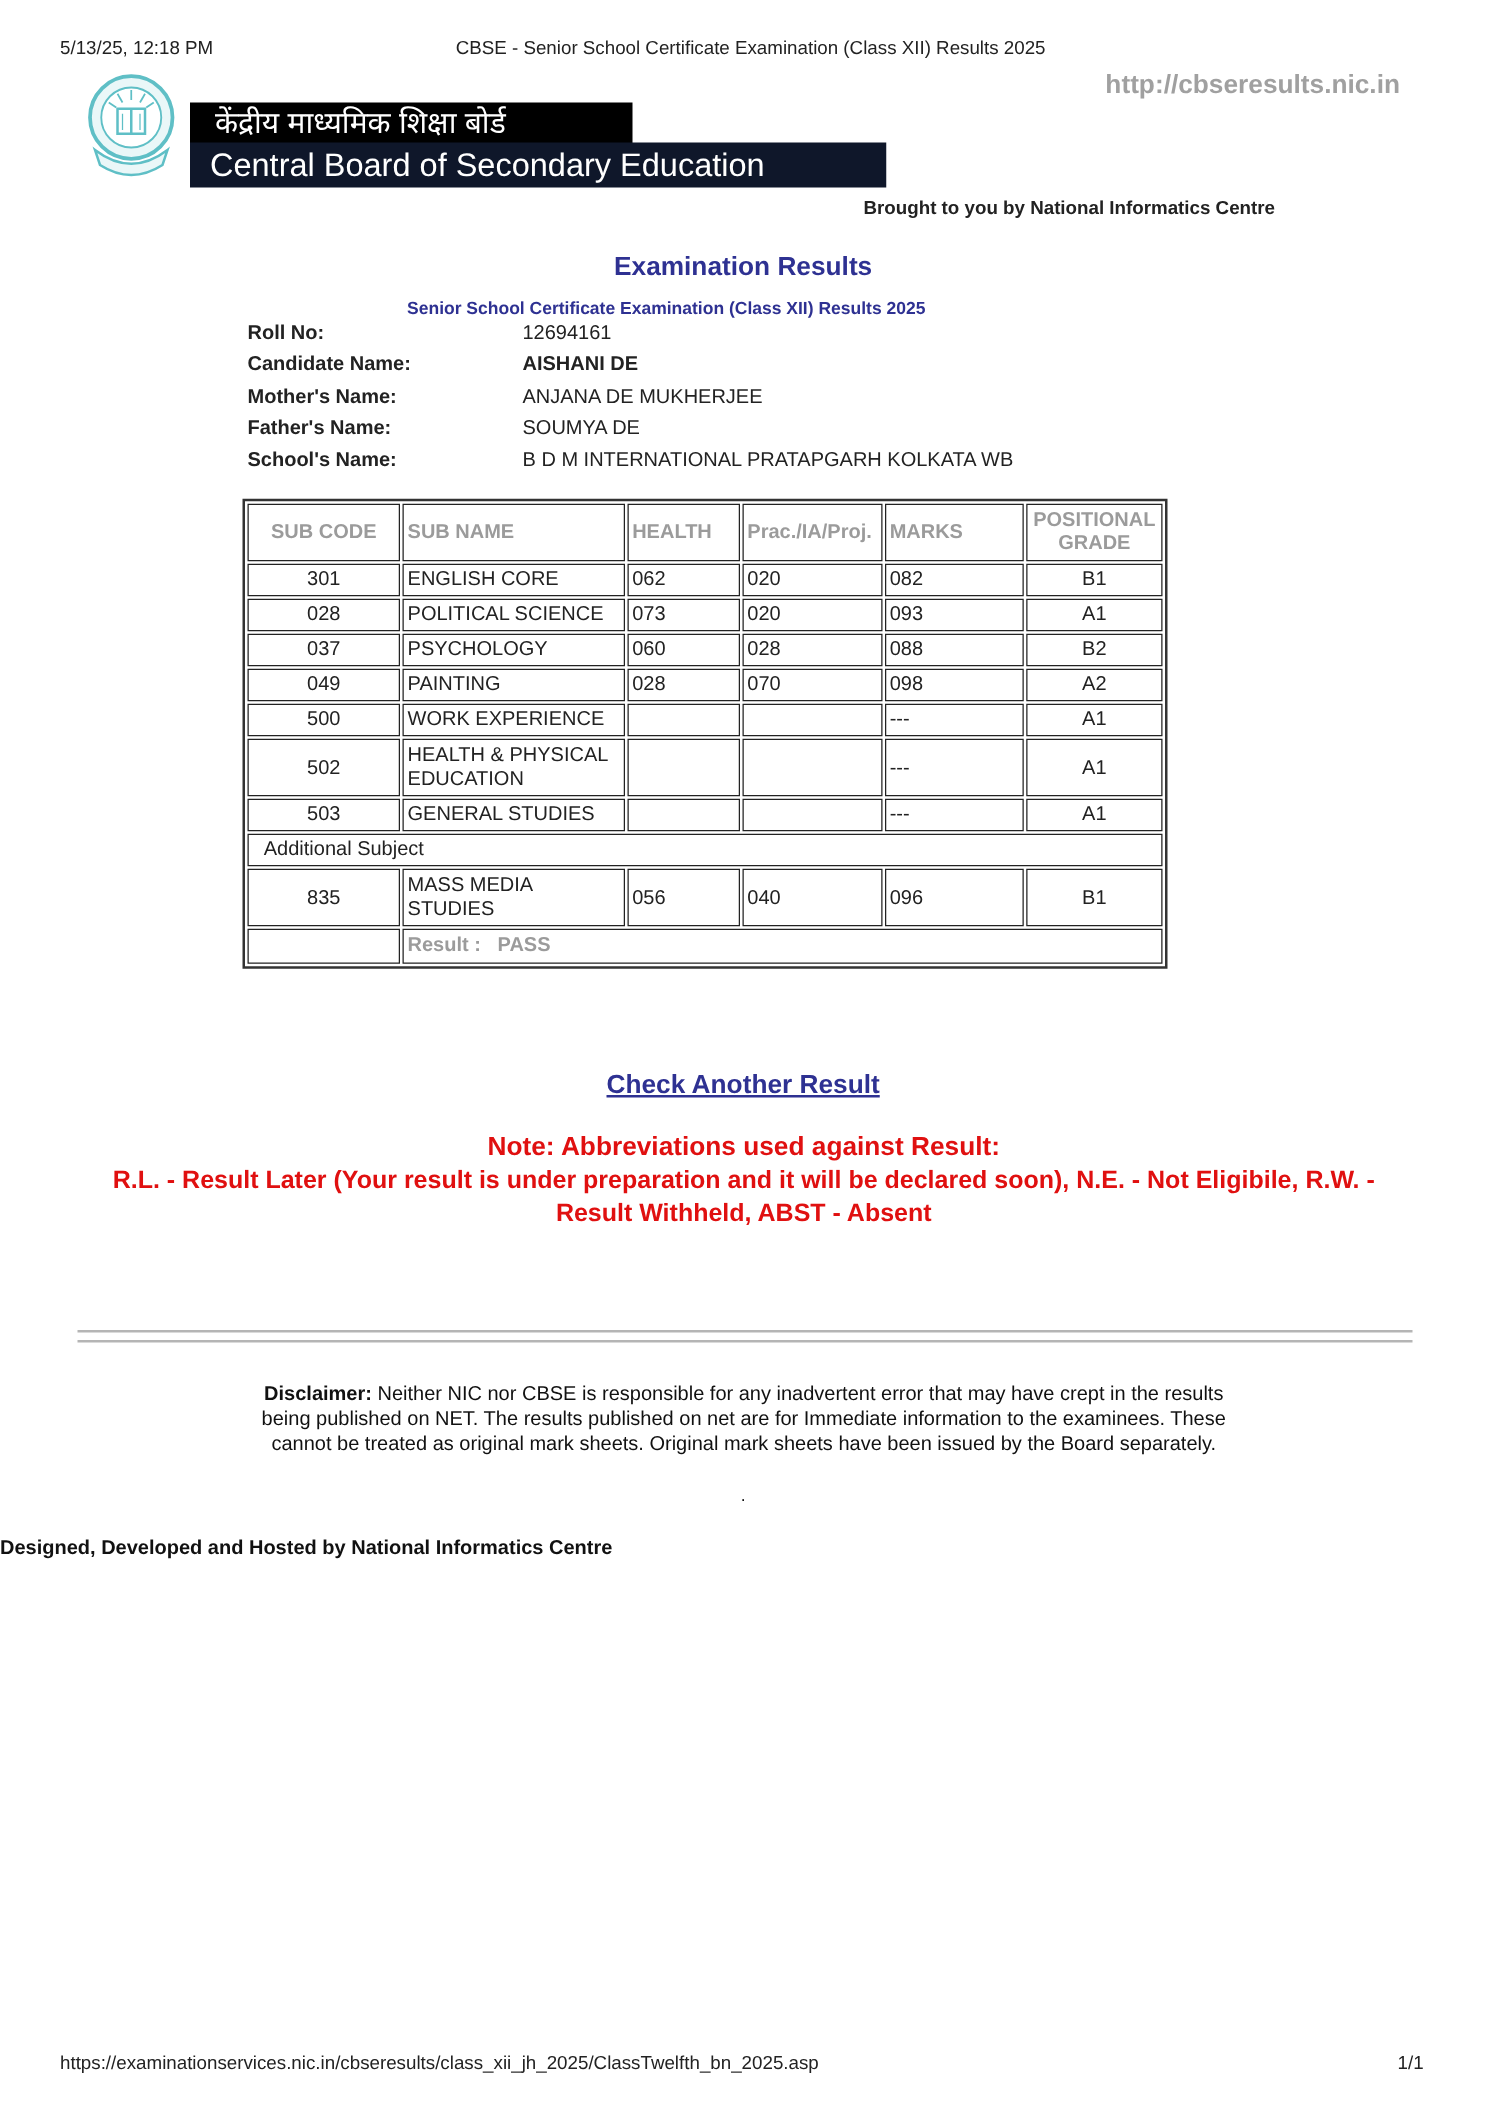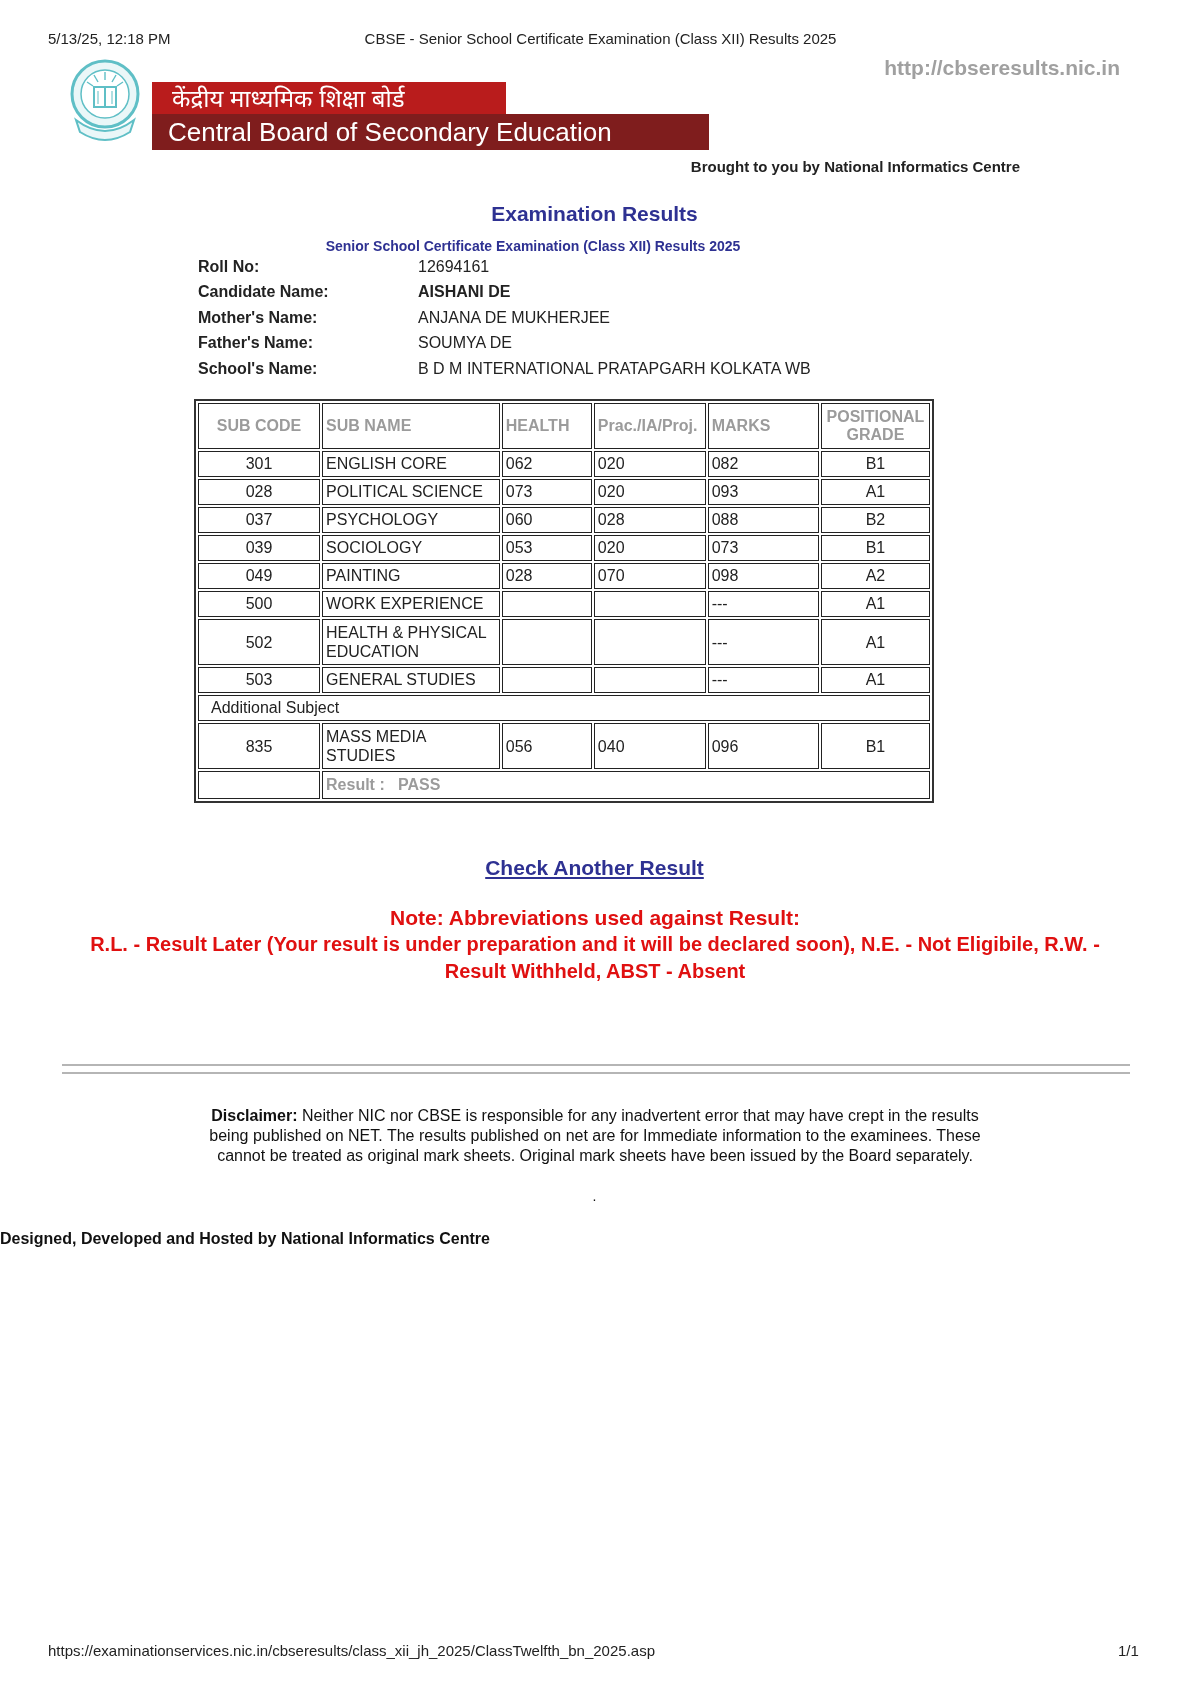--- a/index.html
+++ b/index.html
@@ -5,23 +5,23 @@
   html, body { margin: 0; padding: 0; background: #ffffff; }
   body { width: 1189px; height: 1683px; position: relative; overflow: hidden;
          font-family: "Liberation Sans", sans-serif; color: #111; }
   .abs { position: absolute; }
 
   .print-header-date { left: 48px; top: 30px; font-size: 15px; color: #222; }
   .print-header-title { left: 0; width: 1189px; top: 30px; font-size: 15px; color: #222; text-align: center; padding-left: 12px; box-sizing: border-box; }
   .site-url { left: 800px; width: 320px; top: 56px; font-size: 21px; font-weight: bold; color: #a0a0a0; text-align: right; }
 
   .logo { left: 66px; top: 58px; width: 78px; height: 90px; }
-  .banner-hindi { left: 152px; top: 82px; width: 354px; height: 34px; background: #b91c1c; color: #fff;
+  .banner-hindi { left: 152px; top: 82px; width: 354px; height: 34px; background: #000000; color: #fff;
                   font-size: 24px; line-height: 34px; padding-left: 20px; box-sizing: border-box; }
-  .banner-english { left: 152px; top: 114px; width: 557px; height: 36px; background: #7f1d1d; color: #fff;
+  .banner-english { left: 152px; top: 114px; width: 557px; height: 36px; background: #0f172a; color: #fff;
                     font-size: 26px; line-height: 36px; padding-left: 16px; box-sizing: border-box; }
   .brought-by { left: 600px; width: 420px; top: 158px; font-size: 15px; font-weight: bold; color: #222; text-align: right; }
 
   .exam-heading { left: 0; width: 1189px; top: 202px; text-align: center; color: #2e3192; font-weight: bold; font-size: 21px; }
   .exam-subheading { left: 0; width: 1066px; top: 238px; text-align: center; color: #2e3192; font-weight: bold; font-size: 14px; }
 
   .info-table { left: 198px; top: 254px; font-size: 16px; border-collapse: collapse; }
   .info-row { display: flex; height: 25.5px; align-items: center; }
   .info-label { width: 203px; font-weight: bold; color: #222; }
   .info-value { color: #222; margin-left: 17px; }
@@ -146,28 +146,20 @@
       </tr>
       <tr class="r1">
         <td class="c">037</td>
         <td>PSYCHOLOGY</td>
         <td>060</td>
         <td>028</td>
         <td>088</td>
         <td class="c">B2</td>
       </tr>
       <tr class="r1">
-        <td class="c">039</td>
-        <td>SOCIOLOGY</td>
-        <td>053</td>
-        <td>020</td>
-        <td>073</td>
-        <td class="c">B1</td>
-      </tr>
-      <tr class="r1">
         <td class="c">049</td>
         <td>PAINTING</td>
         <td>028</td>
         <td>070</td>
         <td>098</td>
         <td class="c">A2</td>
       </tr>
       <tr class="r1">
         <td class="c">500</td>
         <td>WORK EXPERIENCE</td>

